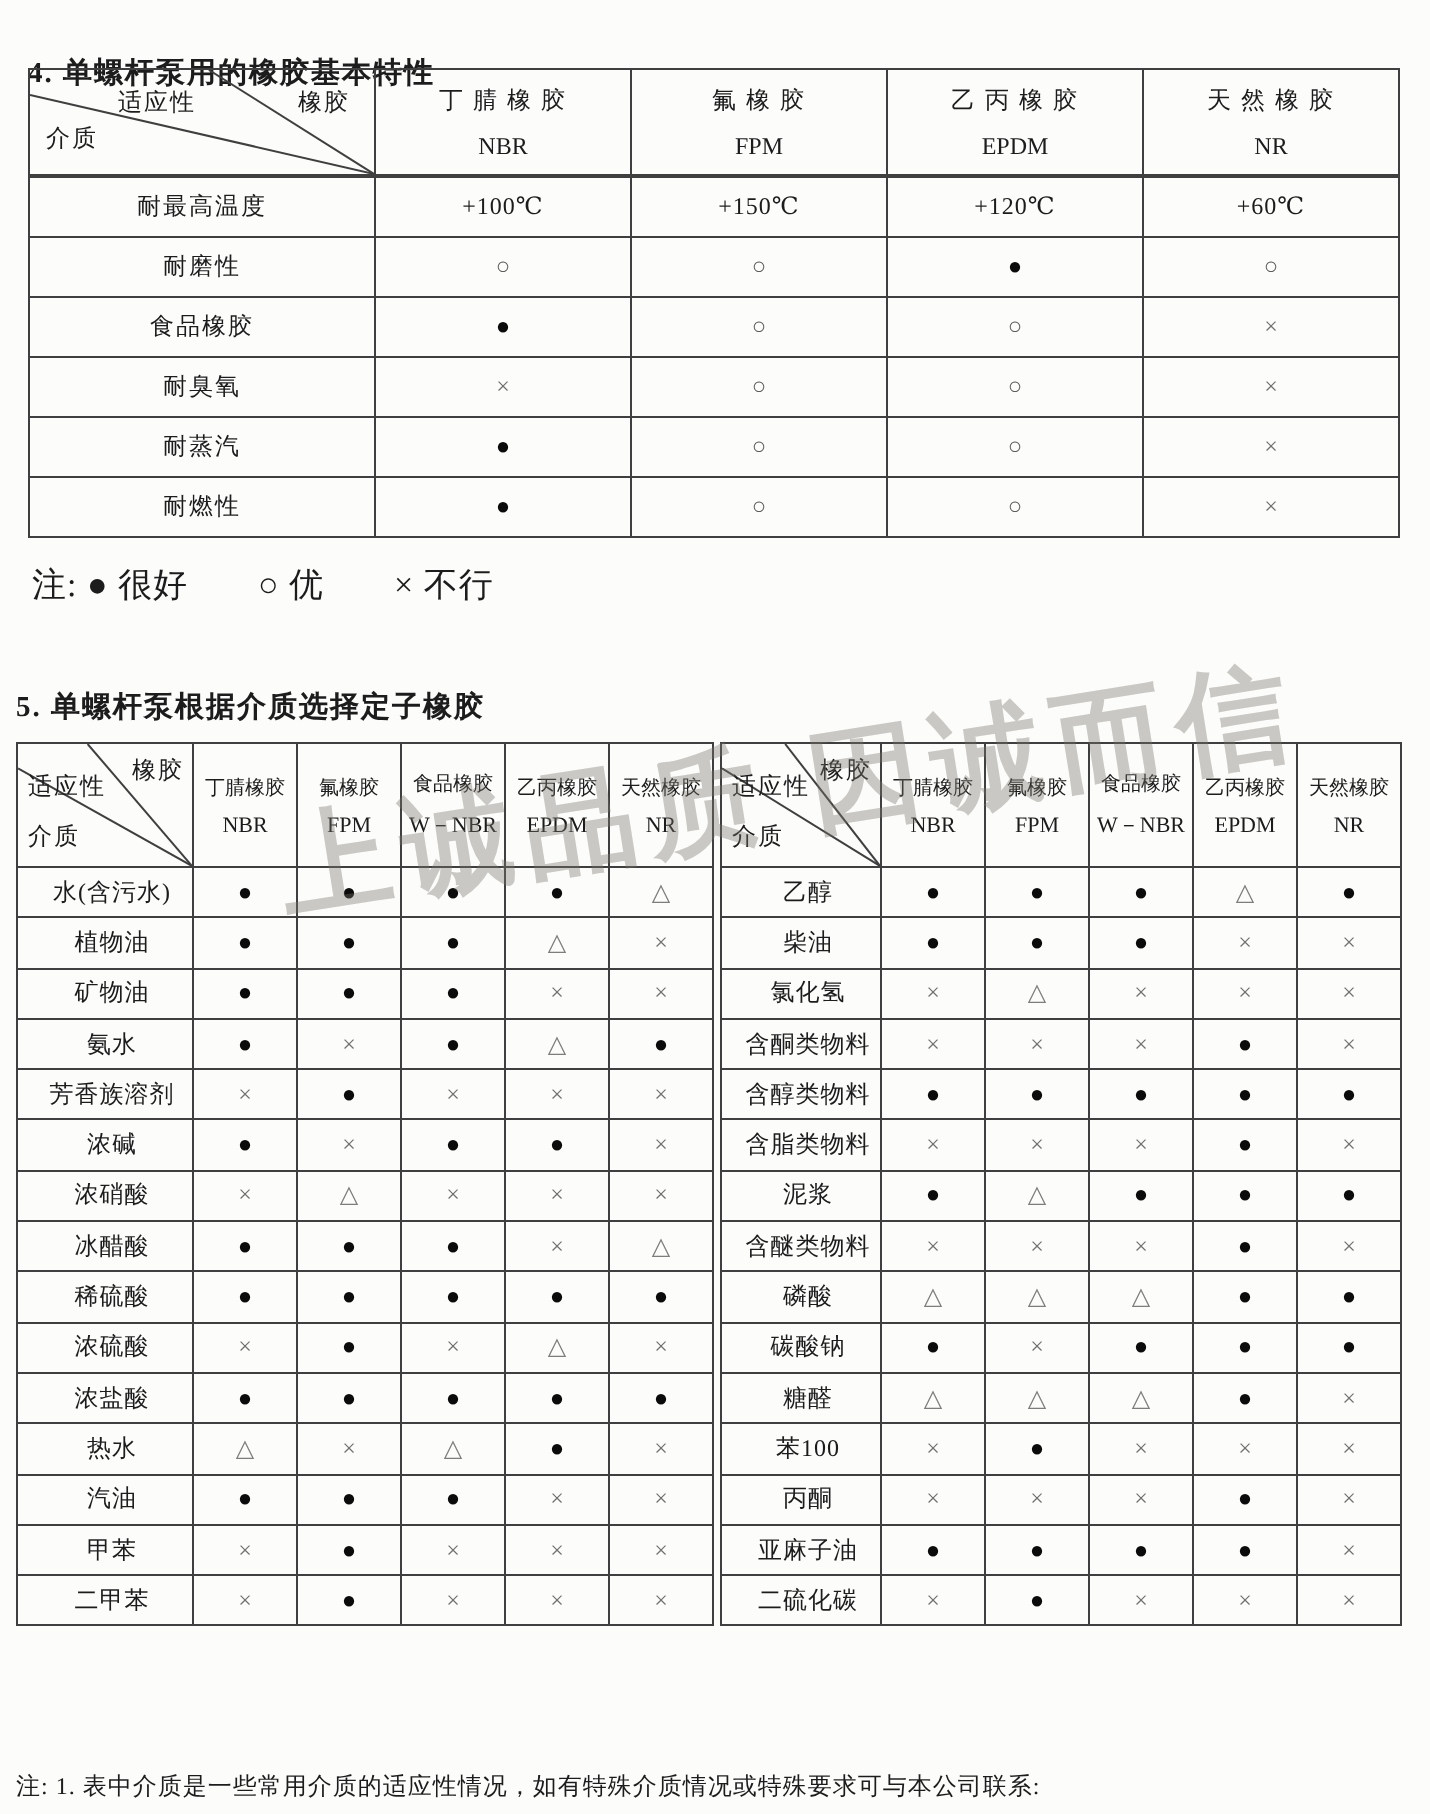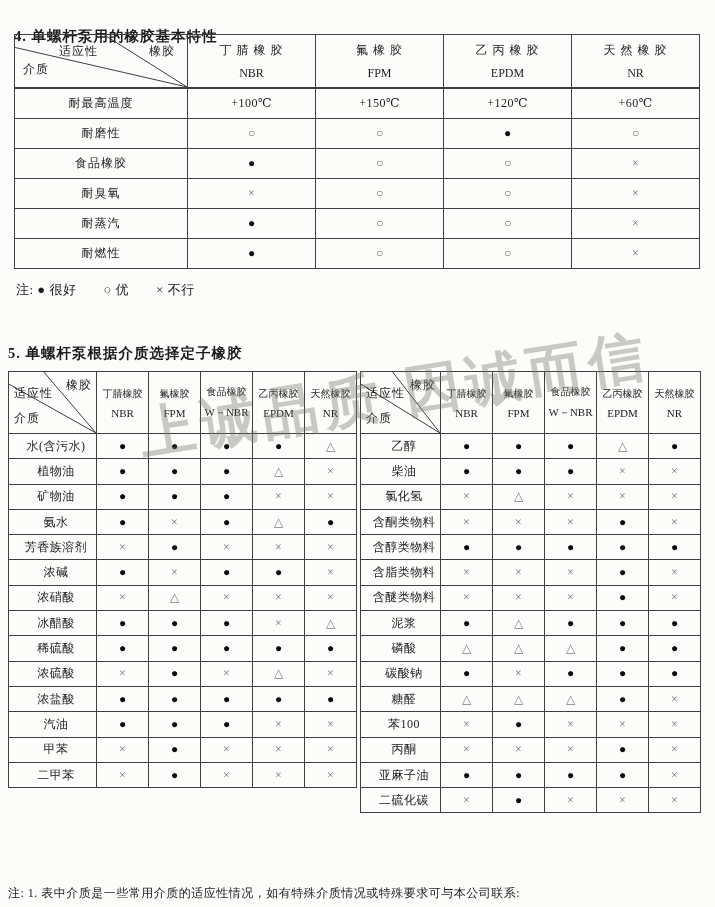--- a/index.html
+++ b/index.html
@@ -53,21 +53,21 @@
   .corner span{position:absolute;font-size:12px;letter-spacing:1px;white-space:nowrap;}
 
   
   .sym-dot{font-size:14px;color:#0b0b0b;}
   .sym-circ{font-size:12.5px;color:#5c5c5c;}
   .sym-cross{font-size:12.5px;color:#707070;}
   .sym-tri{font-size:12px;color:#7d7d7d;}
   .txt{font-size:11.5px;letter-spacing:0.5px;}
 
   
-  .note{position:absolute;font-size:13px;white-space:pre;letter-spacing:0.5px;}
+  .note{position:absolute;font-size:17px;white-space:pre;letter-spacing:0.5px;}
   #note4{left:16px;top:281px;}
   #note5{left:8px;top:851px;font-size:12px;line-height:17px;}
 
   
   #watermark{
     position:absolute;left:140px;top:398px;
     transform:rotate(-9deg);transform-origin:left center;
     font-size:56px;font-weight:700;letter-spacing:6px;white-space:nowrap;
     color:rgba(122,116,108,0.38);
     z-index:5;pointer-events:none;
@@ -296,20 +296,28 @@
           </tr>
           <tr>
             <td class="rlabel">浓盐酸</td>
             <td class="sym-dot">●</td>
             <td class="sym-dot">●</td>
             <td class="sym-dot">●</td>
             <td class="sym-dot">●</td>
             <td class="sym-dot">●</td>
           </tr>
           <tr>
+            <td class="rlabel">热水</td>
+            <td class="sym-tri">△</td>
+            <td class="sym-cross">×</td>
+            <td class="sym-tri">△</td>
+            <td class="sym-dot">●</td>
+            <td class="sym-cross">×</td>
+          </tr>
+          <tr>
             <td class="rlabel">汽油</td>
             <td class="sym-dot">●</td>
             <td class="sym-dot">●</td>
             <td class="sym-dot">●</td>
             <td class="sym-cross">×</td>
             <td class="sym-cross">×</td>
           </tr>
           <tr>
             <td class="rlabel">甲苯</td>
             <td class="sym-cross">×</td>
@@ -415,34 +423,34 @@
           </tr>
           <tr>
             <td class="rlabel">含脂类物料</td>
             <td class="sym-cross">×</td>
             <td class="sym-cross">×</td>
             <td class="sym-cross">×</td>
             <td class="sym-dot">●</td>
             <td class="sym-cross">×</td>
           </tr>
           <tr>
+            <td class="rlabel">泥浆</td>
+            <td class="sym-dot">●</td>
+            <td class="sym-tri">△</td>
+            <td class="sym-dot">●</td>
+            <td class="sym-dot">●</td>
+            <td class="sym-dot">●</td>
+          </tr>
+          <tr>
             <td class="rlabel">含醚类物料</td>
             <td class="sym-cross">×</td>
             <td class="sym-cross">×</td>
             <td class="sym-cross">×</td>
             <td class="sym-dot">●</td>
             <td class="sym-cross">×</td>
-          </tr>
-          <tr>
-            <td class="rlabel">泥浆</td>
-            <td class="sym-dot">●</td>
-            <td class="sym-tri">△</td>
-            <td class="sym-dot">●</td>
-            <td class="sym-dot">●</td>
-            <td class="sym-dot">●</td>
           </tr>
           <tr>
             <td class="rlabel">磷酸</td>
             <td class="sym-tri">△</td>
             <td class="sym-tri">△</td>
             <td class="sym-tri">△</td>
             <td class="sym-dot">●</td>
             <td class="sym-dot">●</td>
           </tr>
           <tr>

